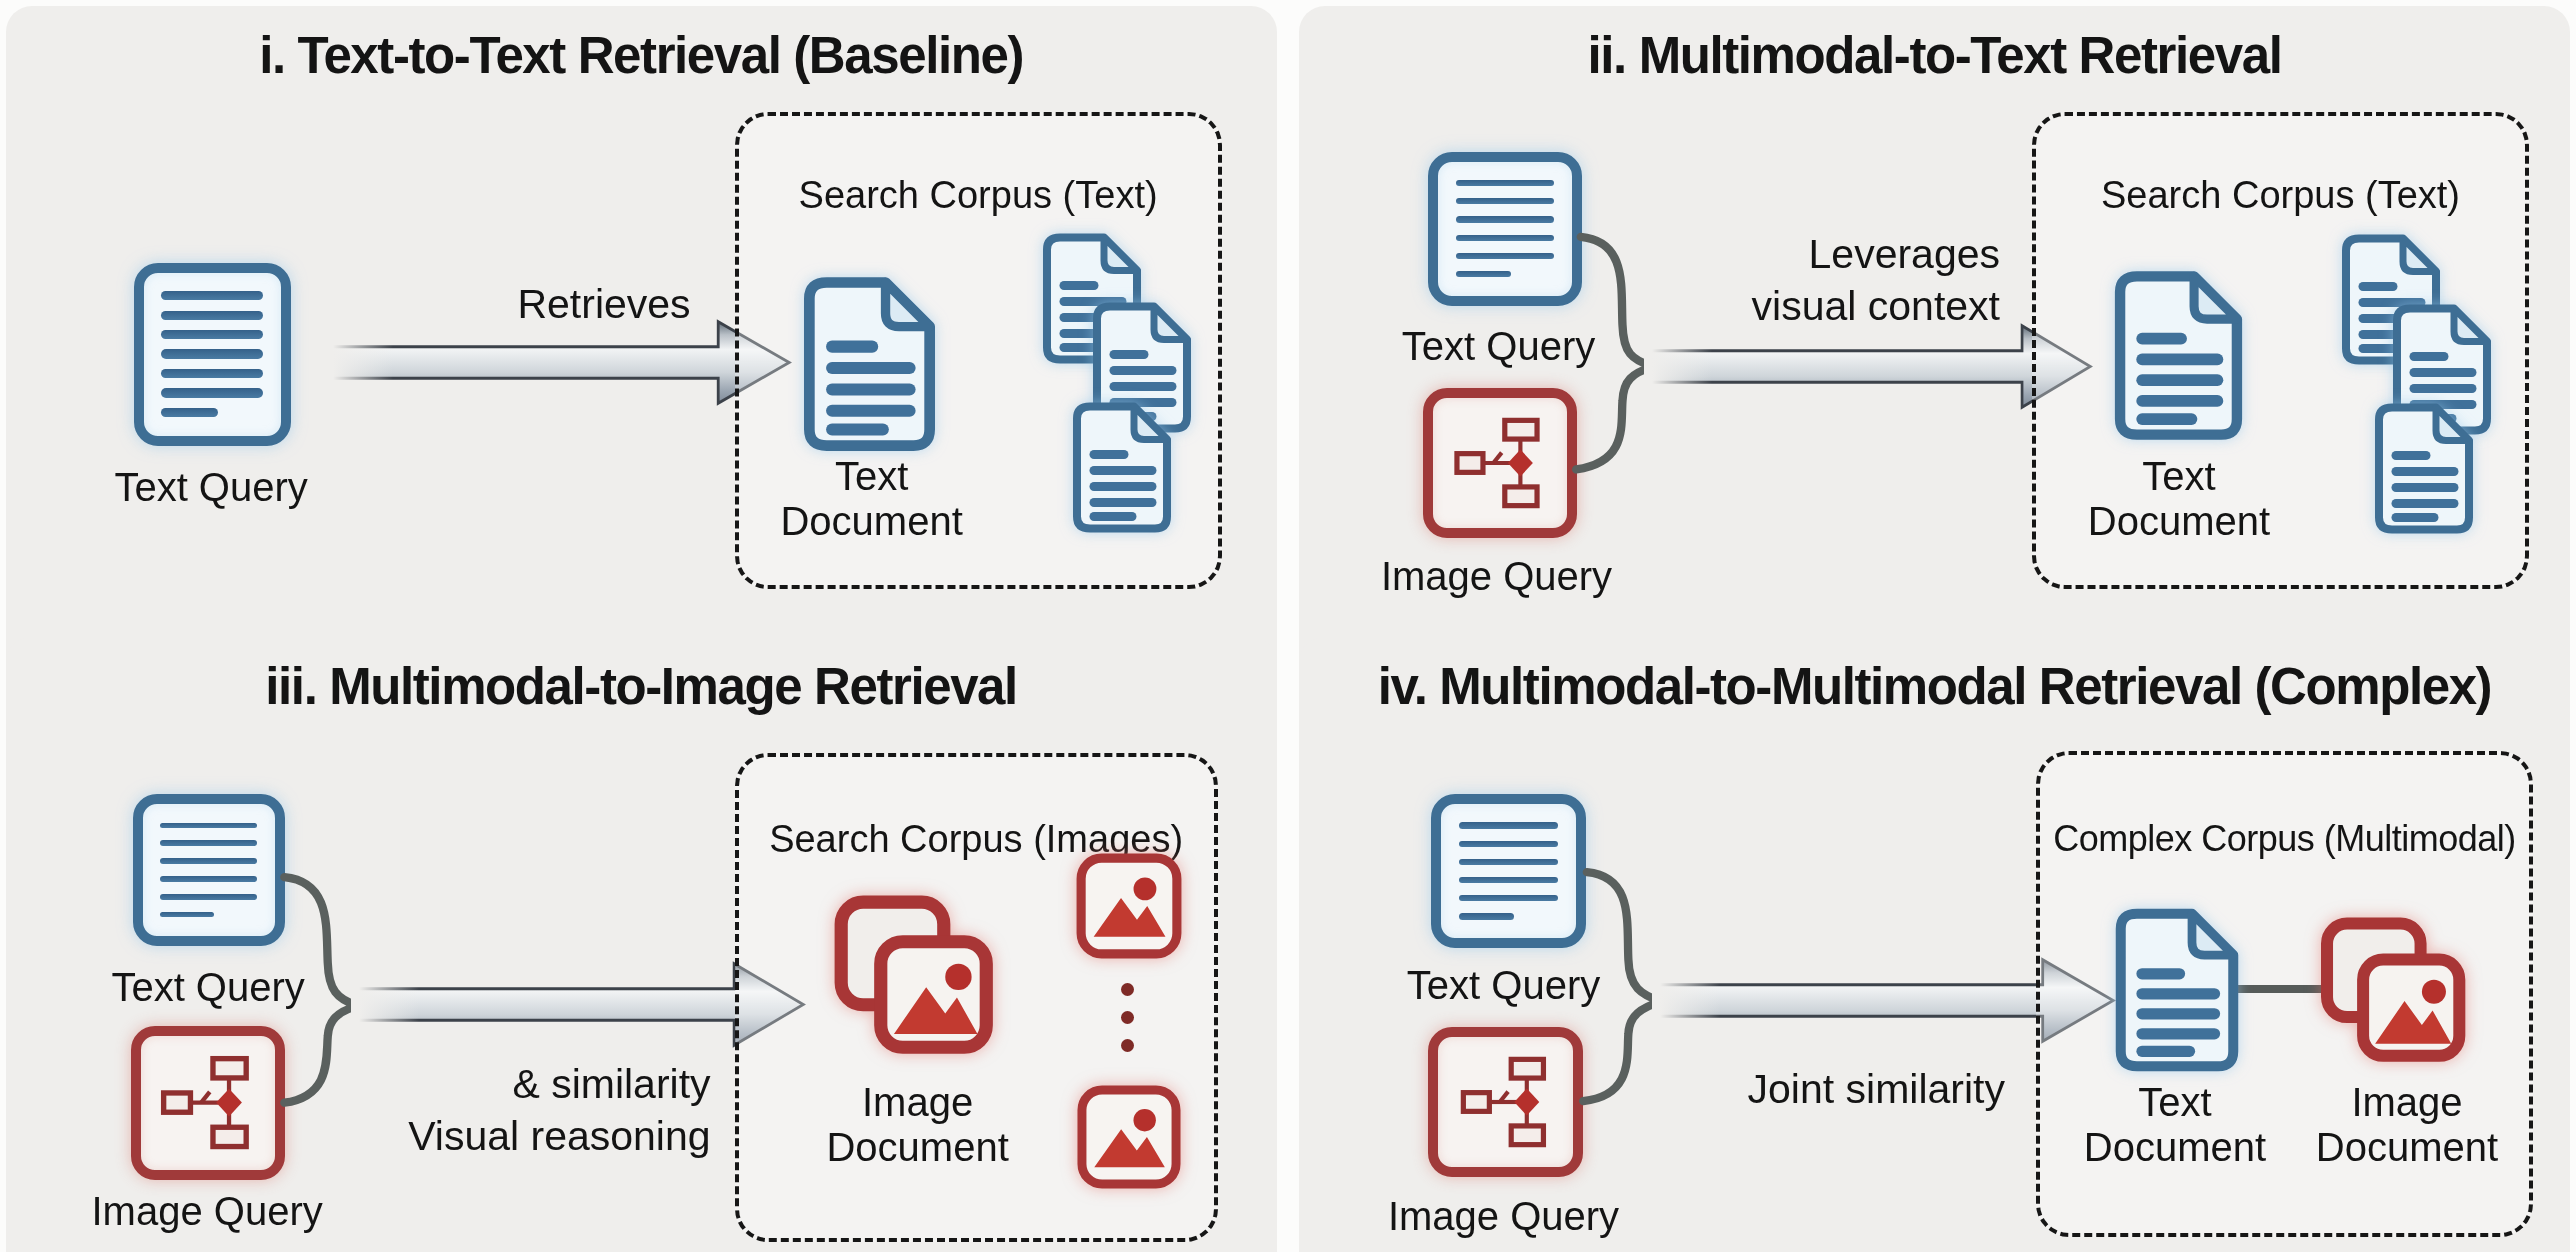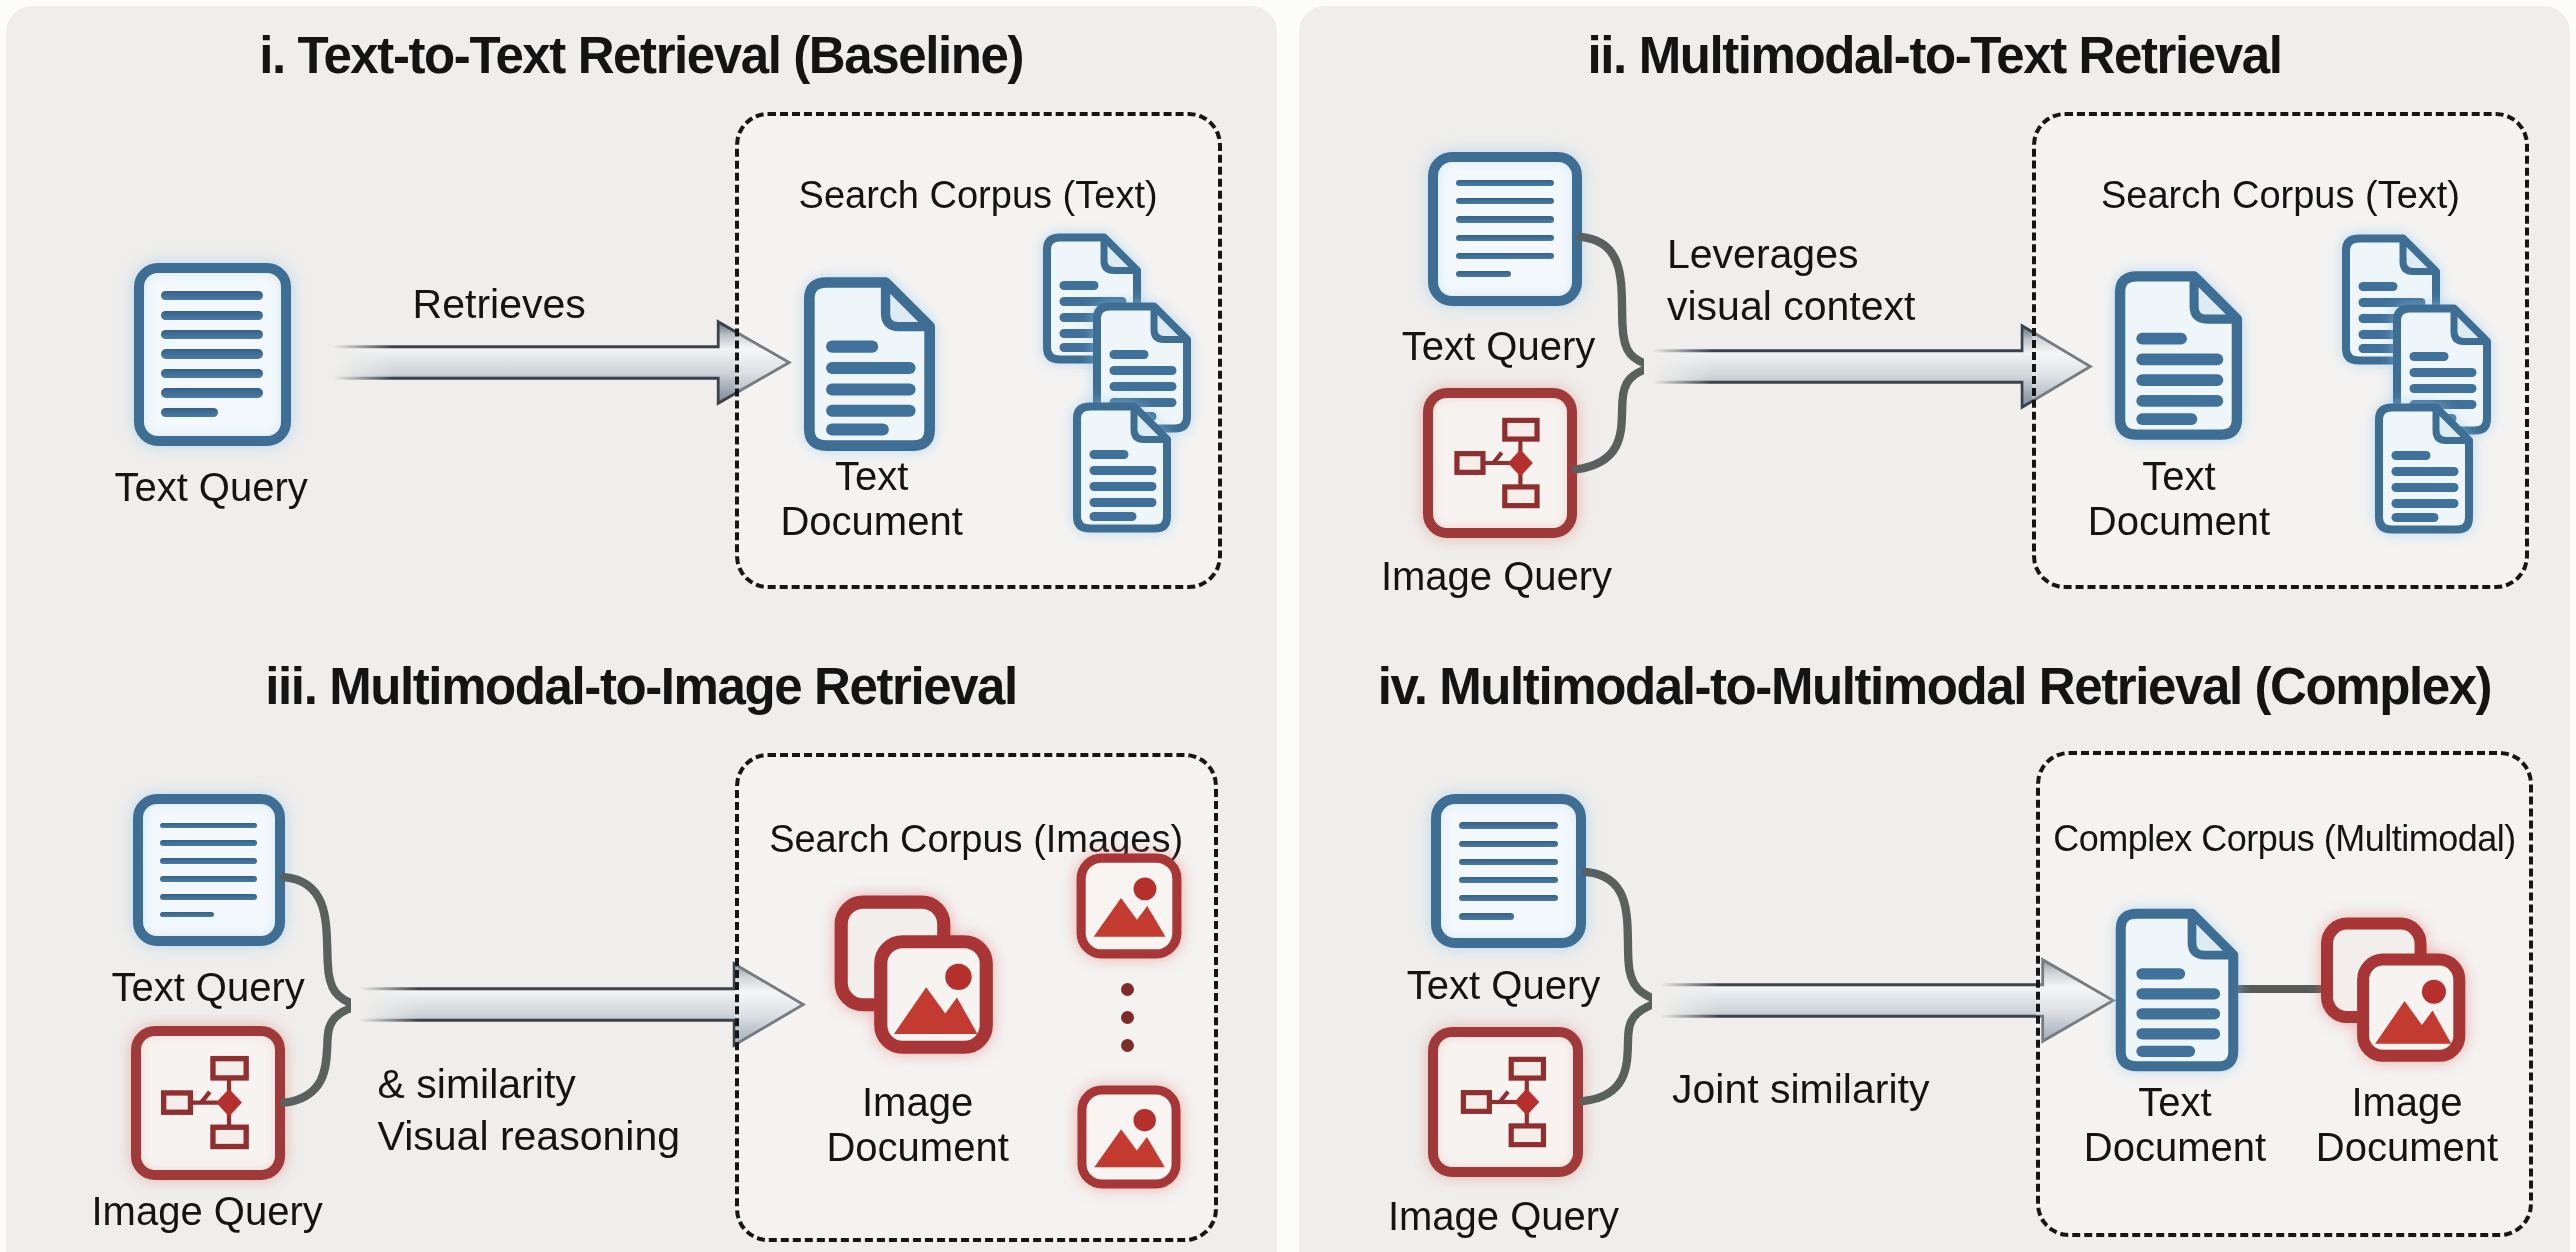--- a/index.html
+++ b/index.html
@@ -7,21 +7,21 @@
     width:2576px;height:1253px;position:relative;overflow:hidden;
     background:#fcfcfb;color:#141414;
     font-family:"Liberation Sans", sans-serif;
   }
   .panel{position:absolute;width:1271px;height:714px;background:#efeeec;border-radius:26px;}
   .title{position:absolute;left:0;right:0;top:20.4px;margin:0;text-align:center;
     font-size:51px;font-weight:700;letter-spacing:-1.4px;white-space:nowrap;}
   .lbl{position:absolute;text-align:center;font-size:40px;font-weight:500;white-space:nowrap;}
   .lbl span{display:block;}
   .two{line-height:45px;white-space:normal;}
-  .arrow-lbl{position:absolute;text-align:left;font-size:41px;font-weight:500;line-height:52px;}
+  .arrow-lbl{position:absolute;text-align:right;font-size:41px;font-weight:500;line-height:52px;}
   .arrow-lbl span{display:block;}
 
   
   .tq{position:absolute;box-sizing:border-box;border:10.2px solid #3e6e94;border-radius:24px;
     background:#f2f8fc;display:flex;flex-direction:column;justify-content:center;gap:12px;
     padding:18.5px 17.6px;box-shadow:0 0 15px rgba(140,195,235,.55), inset 0 0 9.3px rgba(160,205,235,.35);}
   .tq.seven{gap:10.2px;}
   .tq i{display:block;height:12px;border-radius:6.5px;background:linear-gradient(180deg,#35618a,#4a7ba3);}
   .tq i.short{width:56%;}
 

